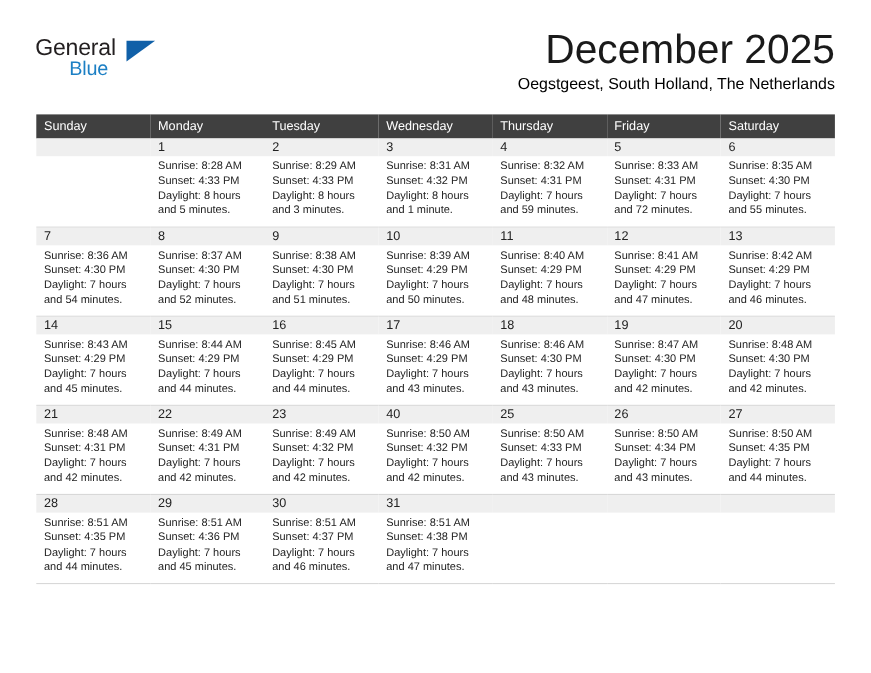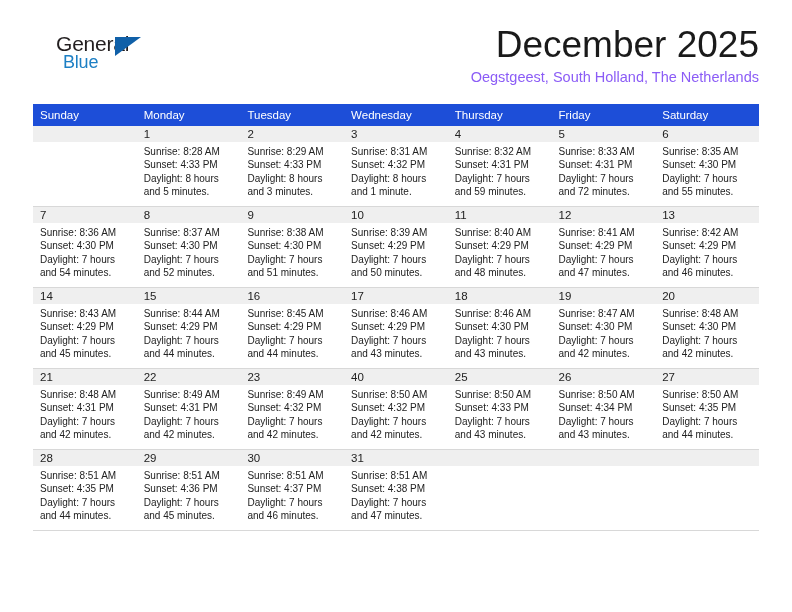--- a/index.html
+++ b/index.html
@@ -38,21 +38,20 @@
     height: 48px;
   }
   .logo-general {
     position: absolute;
     left: 0;
     top: 0;
     font-size: 21px;
     letter-spacing: -0.2px;
     color: #231f20;
     font-family: "Liberation Sans", sans-serif;
-    margin-left: 24px;
   }
   .logo-blue {
     position: absolute;
     left: 31px;
     top: 20px;
     font-size: 18px;
     letter-spacing: -0.2px;
     color: #1c7fc4;
     font-family: "Liberation Sans", sans-serif;
   }
@@ -76,38 +75,38 @@
     font-size: 37px;
     line-height: 34px;
     color: #1a1a1a;
     font-weight: normal;
     white-space: nowrap;
   }
   .cal-subtitle {
     margin-top: 6px;
     font-size: 14.5px;
     line-height: 18px;
-    color: #8b5cf6;
+    color: #000000;
     white-space: nowrap;
   }
 
   
   .calendar {
     position: absolute;
     left: 33px;
     top: 104px;
     width: 726px;
   }
   table.cal {
     border-collapse: collapse;
     table-layout: fixed;
     width: 726px;
   }
   table.cal th {
-    background: #1d4ed8;
+    background: #404040;
     color: #ffffff;
     font-size: 11.5px;
     font-weight: normal;
     text-align: left;
     padding: 4px 0 5px 7px;
     height: 13px;
     border: none;
   }
   table.cal td {
     vertical-align: top;

